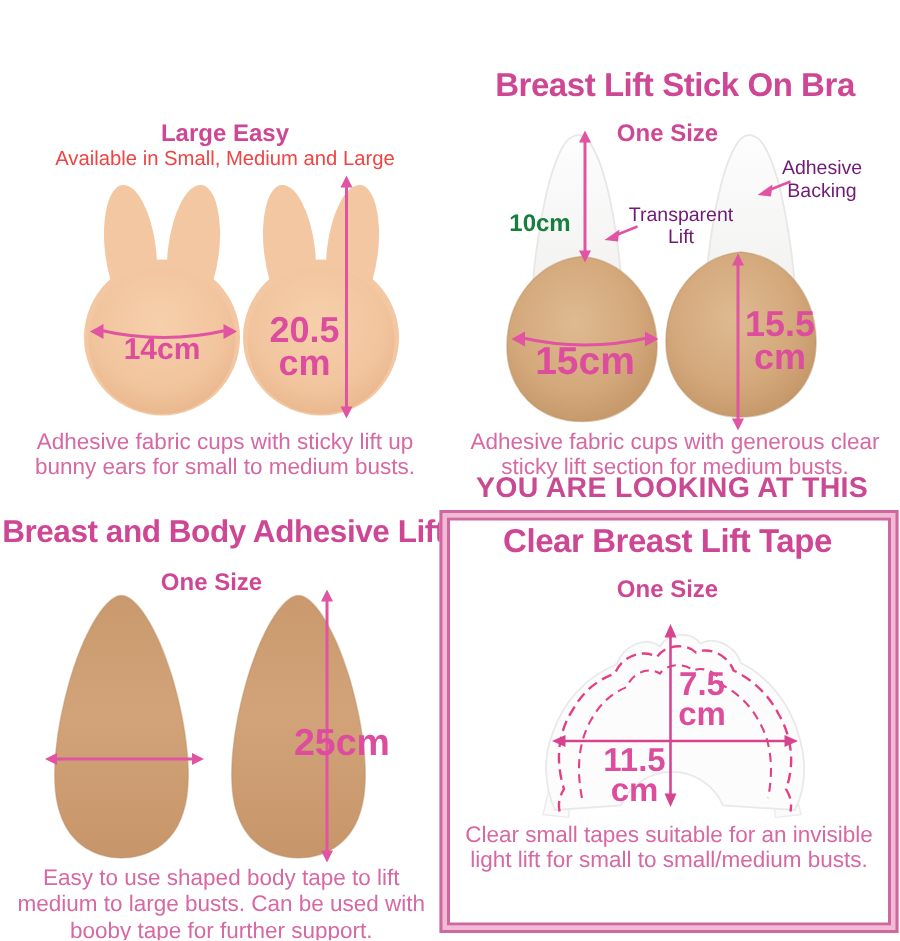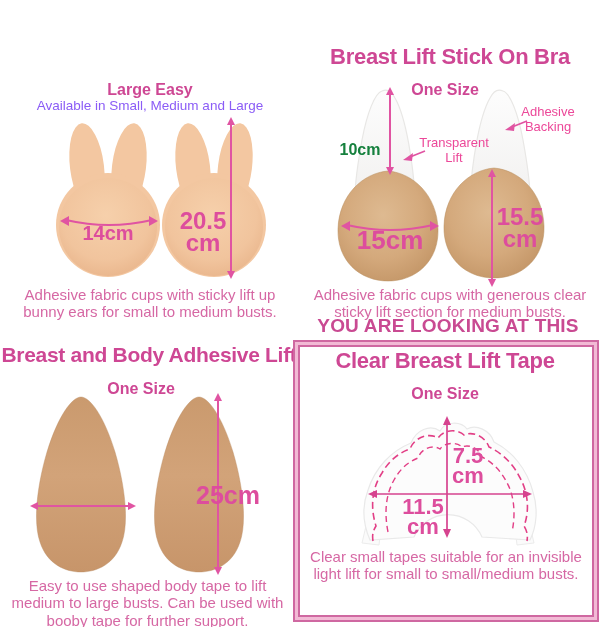--- a/index.html
+++ b/index.html
@@ -6,24 +6,24 @@
   body { font-family:"Liberation Sans", sans-serif; }
   .canvas {
     position:relative; width:600px; height:627px;
     background:#ffffff; overflow:hidden;
   }
   .abs { position:absolute; }
   .center { text-align:center; }
 
   .title { font-weight:bold; color:#ce4794; font-size:22px; letter-spacing:-0.3px; }
   .size-label { font-weight:bold; color:#ce4794; font-size:16px; }
-  .size-note { color:#8b5cf6; font-size:13.5px; }
+  .size-note { color:#ef4444; font-size:13.5px; }
   .desc { color:#d668a4; font-size:15px; line-height:1.16; }
   .measure { font-weight:bold; color:#dd4d9d; white-space:pre-line; line-height:0.92; }
-  .small-label { color:#ec4899; font-size:13px; line-height:1.12; }
+  .small-label { color:#701a75; font-size:13px; line-height:1.12; }
   .banner { font-weight:800; color:#c94a92; font-size:19px; letter-spacing:0.2px; }
 
   
   .varrow { position:absolute; width:2px; background:#e054a2; }
   .varrow::before, .varrow::after { content:""; position:absolute; left:-3px;
     border-left:4px solid transparent; border-right:4px solid transparent; }
   .varrow::before { top:-7px; border-bottom:8px solid #e054a2; }
   .varrow::after { bottom:-7px; border-top:8px solid #e054a2; }
   .harrow { position:absolute; height:2px; background:#e054a2; }
   .harrow::before, .harrow::after { content:""; position:absolute; top:-3px;

